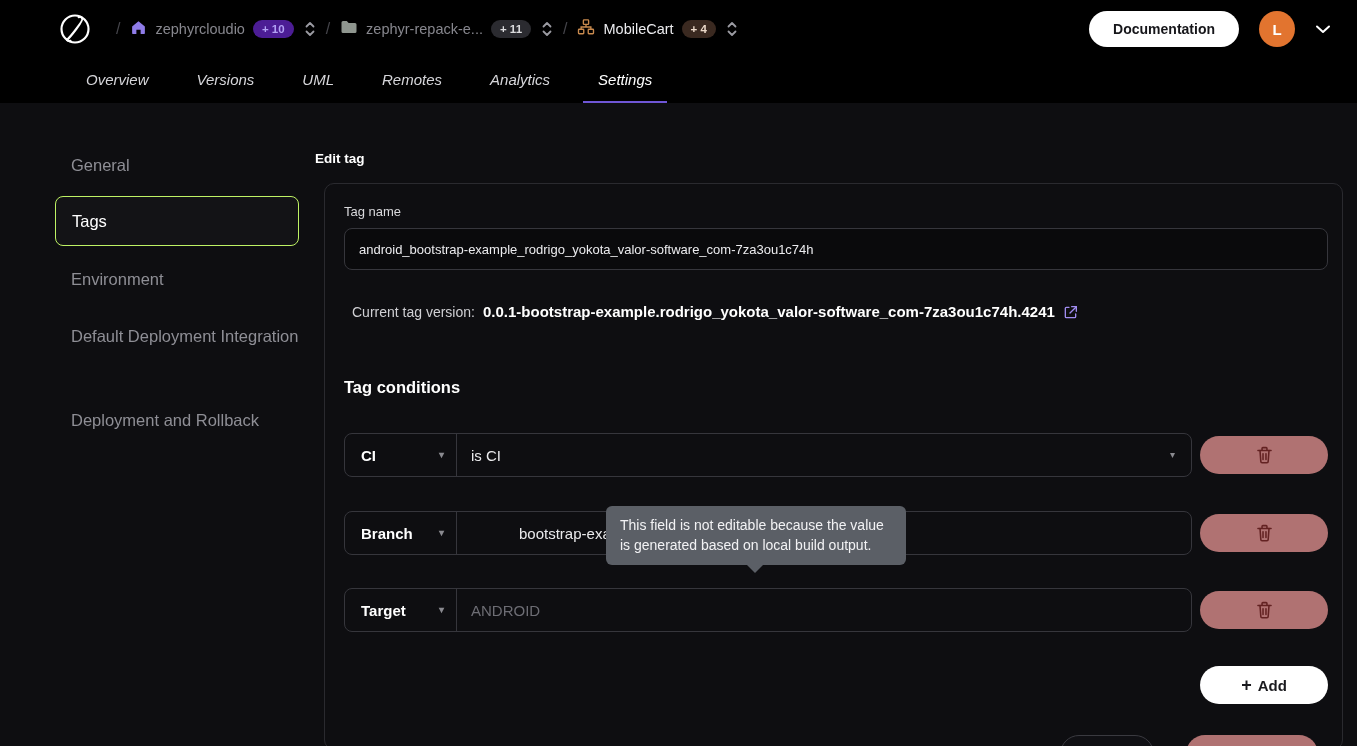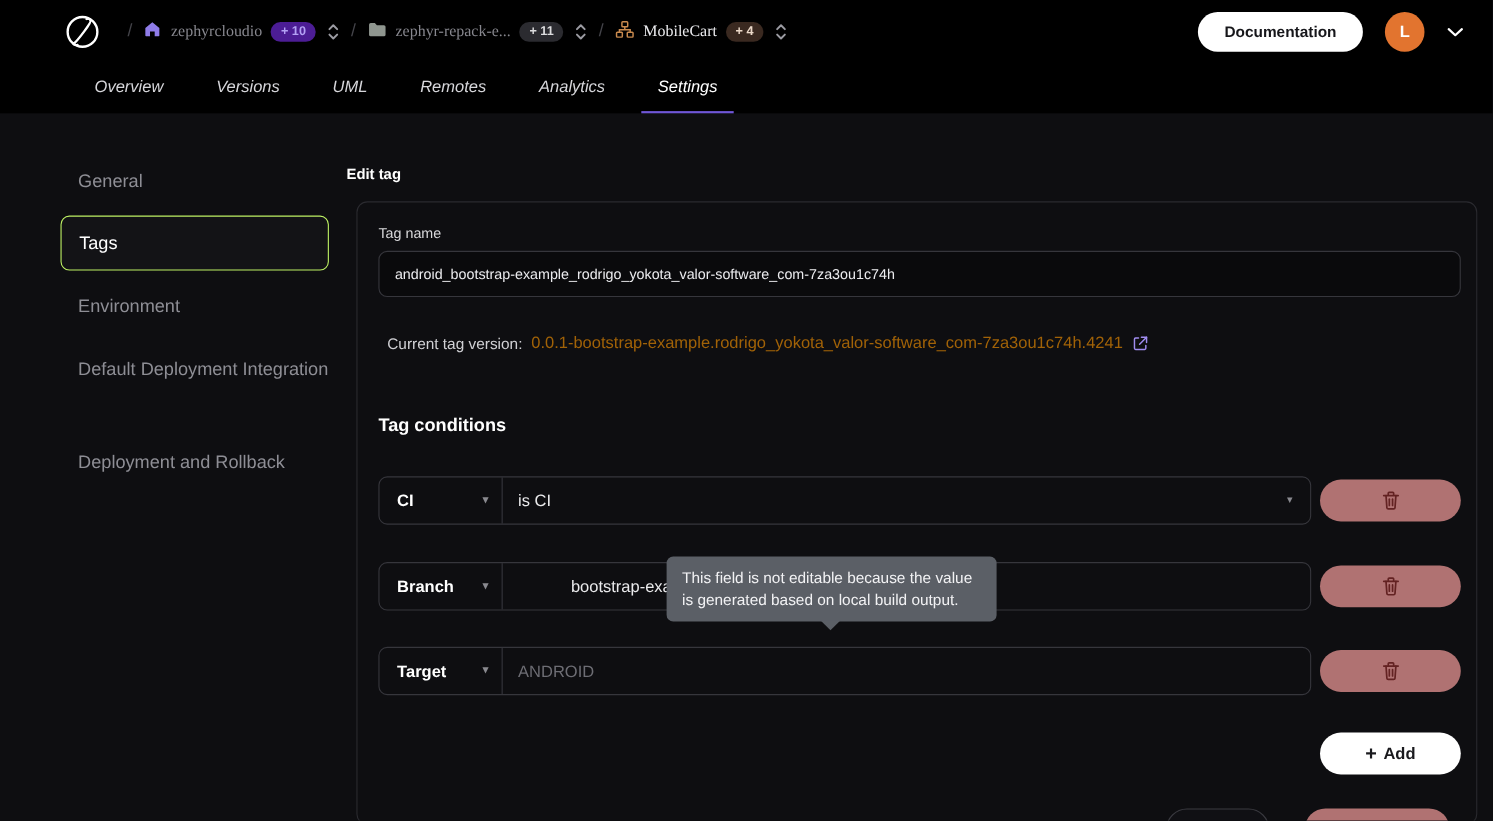--- a/index.html
+++ b/index.html
@@ -10,21 +10,21 @@
     font-family: "Liberation Sans", sans-serif;
     color: #e8e8ea;
     overflow: hidden;
   }
   
   .topbar { position:absolute; top:0; left:0; width:1357px; height:103px; background:#000; }
   .topbar-row1 { display:flex; align-items:center; height:58px; padding:0 26px 0 56px; }
   .logo { width:38px; height:38px; display:flex; align-items:center; justify-content:center; margin-right:12px; }
   .crumb-sep { color:#44444a; font-size:16px; margin:0 10px; }
   .crumb { display:flex; align-items:center; gap:8px; }
-  .crumb-label { font-size:14.5px; color:#87878e;font-family:Liberation Serif, serif; }
+  .crumb-label { font-size:14.5px; color:#87878e; }
   .crumb-label.current { color:#ececef; }
   .badge { font-size:11.5px; padding:3px 9px; border-radius:11px; font-weight:600; white-space:nowrap; }
   .badge-purple { background:#4c1d95; color:#b3a1f5; }
   .badge-gray   { background:#2b2b30; color:#dcdcde; }
   .badge-warm   { background:#3a2920; color:#ecd9c9; }
   .chevrons { display:flex; align-items:center; margin-left:2px; cursor:pointer; }
   .right-cluster { margin-left:auto; display:flex; align-items:center; gap:20px; }
   .doc-btn { background:#fff; color:#16161a; font-weight:700; font-size:14px;
              padding:10px 24px; border-radius:20px; border:none; cursor:pointer;
              font-family:"Liberation Sans", sans-serif; }
@@ -46,21 +46,21 @@
   .edit-tag-title { position:absolute; left:315px; top:151px; font-size:13.5px; font-weight:700; color:#fff; }
   .panel { position:absolute; left:324px; top:183px; width:1019px; height:567px;
            border:1px solid #2a2a2f; border-radius:10px; }
   .field-label { position:absolute; left:19px; top:20px; font-size:13px; color:#d9d9dc; }
   .tag-input { position:absolute; left:19px; top:44px; width:984px; height:42px;
                background:#0a0a0c; border:1px solid #36363c; border-radius:8px;
                padding:0 14px; font-size:13px; color:#ececef;
                font-family:"Liberation Sans", sans-serif; outline:none; }
   .version-line { position:absolute; left:27px; top:119px; font-size:14px; color:#d0d0d4;
                   display:flex; align-items:center; gap:8px; }
-  .version-value { font-size:15px; font-weight:400; color:#a16207; }
+  .version-value { font-size:15px; font-weight:700; color:#ffffff; }
   .ext-link { display:flex; align-items:center; cursor:pointer; }
   .conditions-title { position:absolute; left:19px; top:194px; font-size:16.5px; font-weight:700; color:#fff; }
   .cond-row { position:absolute; left:19px; width:848px; height:44px; display:flex; align-items:stretch;
               border:1px solid #36363c; border-radius:8px; background:#0e0e11; }
   .row1 { top:249px; } .row2 { top:327px;gap:48px; } .row3 { top:404px; }
   .cond-type { width:112px; display:flex; align-items:center; justify-content:space-between;
                padding:0 12px 0 16px; font-size:15px; font-weight:700; color:#fff;
                border-right:1px solid #36363c; cursor:pointer; }
   .caret { color:#8a8a90; font-size:10px; line-height:1; }
   .cond-value { flex:1; display:flex; align-items:center; justify-content:space-between;

